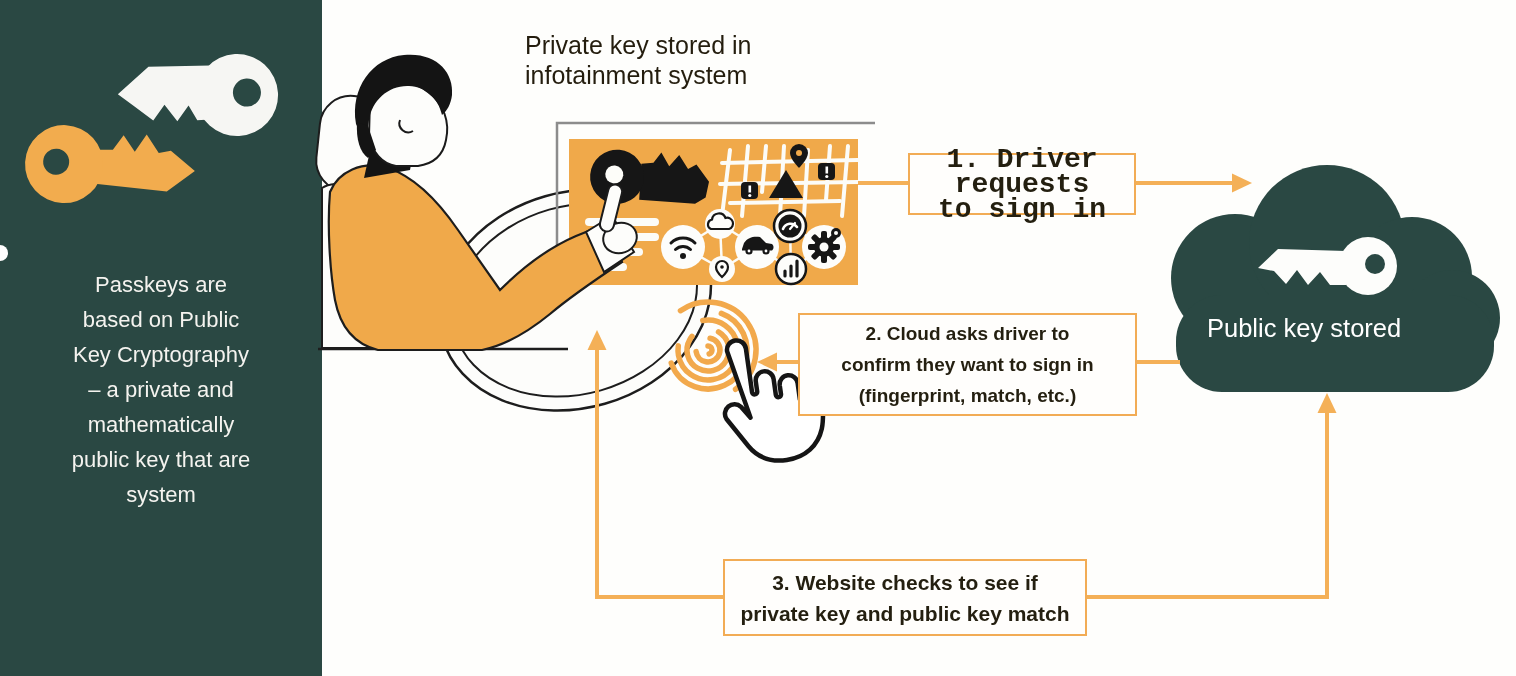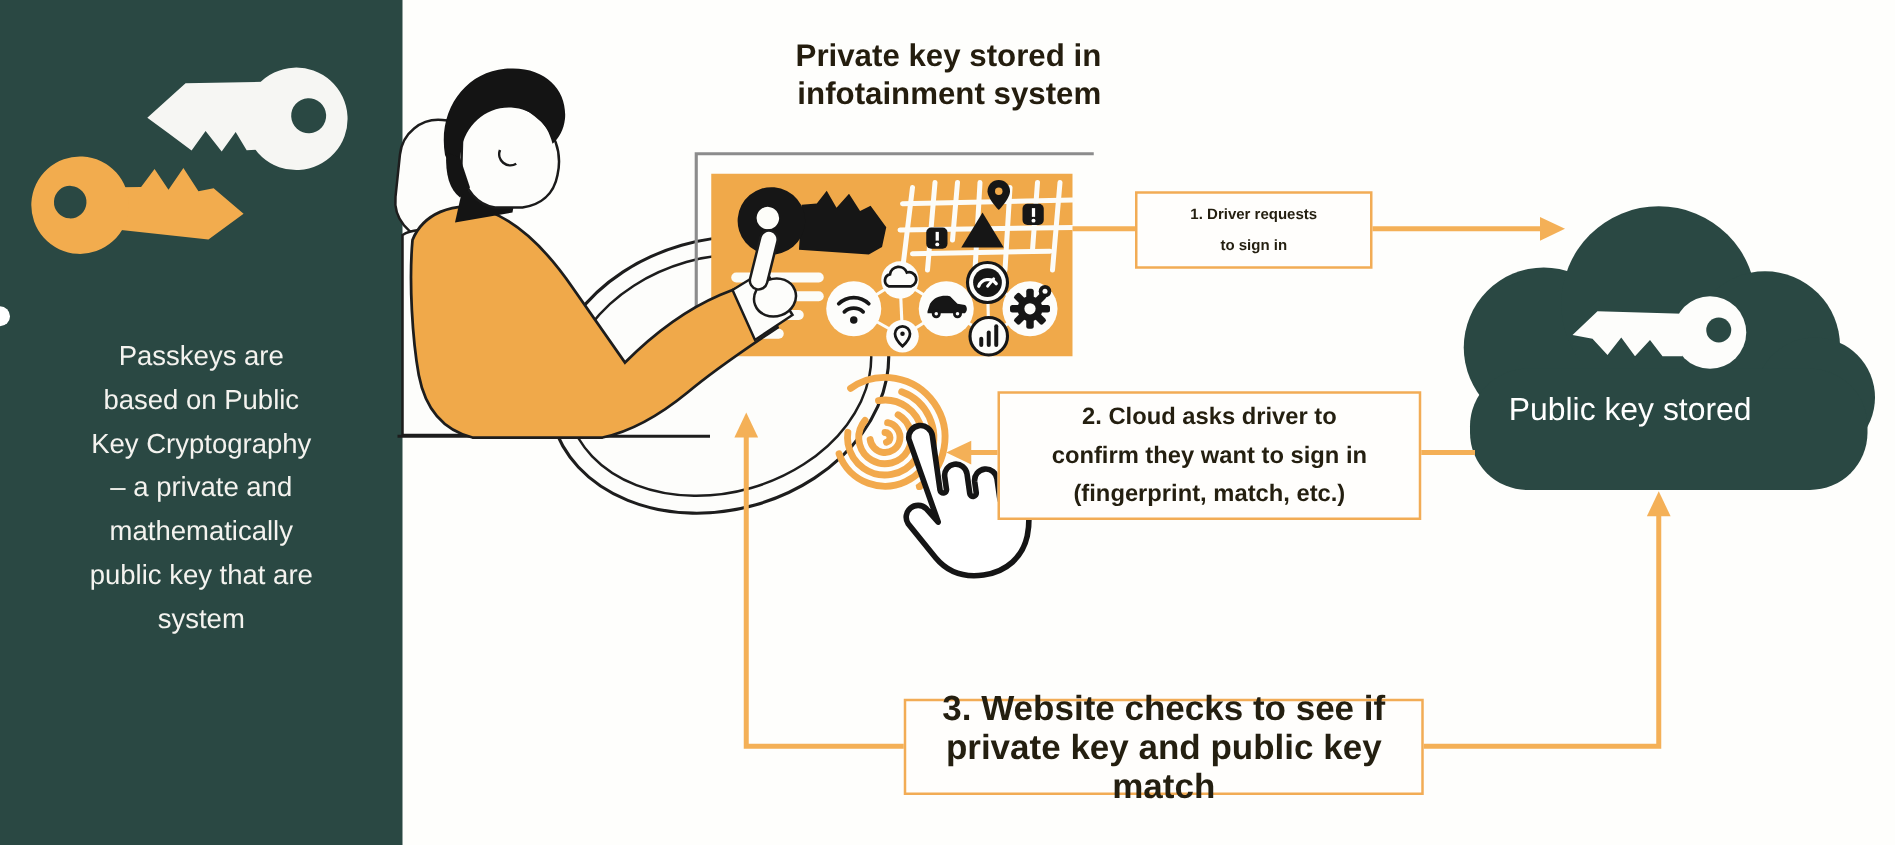--- a/index.html
+++ b/index.html
@@ -8,27 +8,27 @@
   .stage { position:relative; width:1516px; height:676px; background:#fefefc; }
 
   .sidebar { position:absolute; left:0; top:0; width:322px; height:676px; background:#2A4843; z-index:0; }
   .sidebar-notch { position:absolute; left:-8px; top:245px; width:16px; height:16px; border-radius:50%; background:#fff; }
   .sidebar-caption { position:absolute; left:6px; top:267px; width:310px; text-align:center;
                      color:#F4F3EF; font-size:22px; line-height:35px; font-weight:400; z-index:3; }
 
   svg.canvas { position:absolute; left:0; top:0; z-index:1; }
 
   .txt { position:absolute; z-index:2; }
-  .title { left:525px; top:30px; width:356px; text-align:right; font-weight:bold;
+  .title { left:525px; top:30px; width:356px; text-align:left; font-weight:normal;
            font-size:25px; line-height:30px; color:#241D0E; }
   .stepbox { border:2.5px solid #F2AC55; background:#FFFEFC; display:flex; flex-direction:column;
              align-items:center; justify-content:center; text-align:center; font-weight:bold; color:#241F10; }
-  .step1 { left:908px; top:153px; width:190px; height:62px; font-size:12px; line-height:25px; }
+  .step1 { left:908px; top:153px; width:228px; height:62px; font-size:28px; line-height:25px;font-family:Liberation Mono, monospace; }
   .step2 { left:798px; top:313px; width:339px; height:103px; font-size:19px; line-height:31px; }
-  .step3 { left:723px; top:559px; width:416px; height:77px; font-size:28px; line-height:31px; }
+  .step3 { left:723px; top:559px; width:364px; height:77px; font-size:21px; line-height:31px; }
   .cloud-label { left:1207px; top:313px; width:248px; text-align:left; color:#ffffff;
                  font-size:25.5px; line-height:31px; font-weight:400; }
 </style>
 </head>
 <body>
 
 <div class="stage">
 
   <aside class="sidebar">
     <div class="sidebar-notch"></div>

